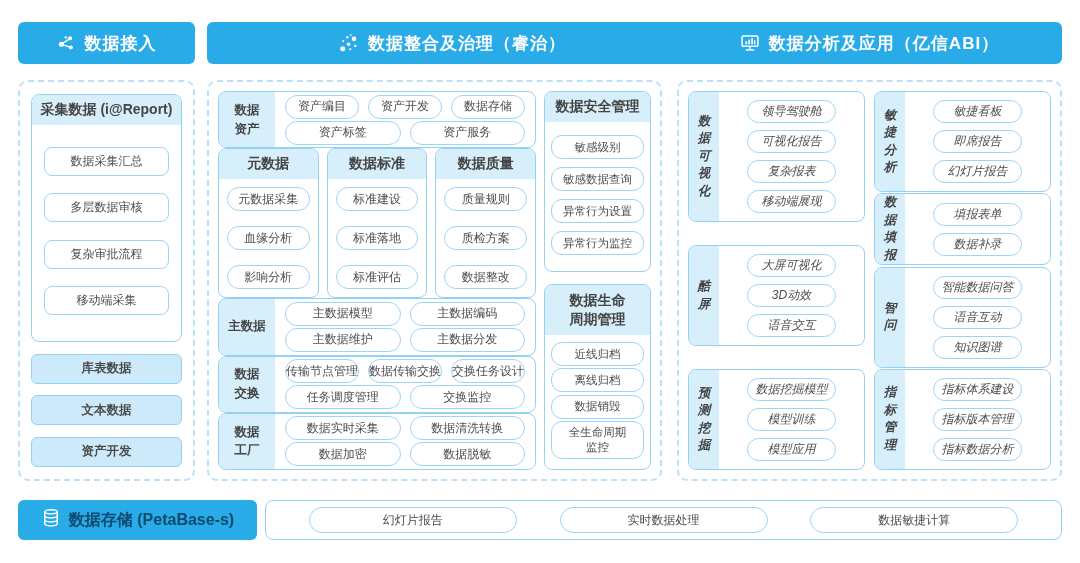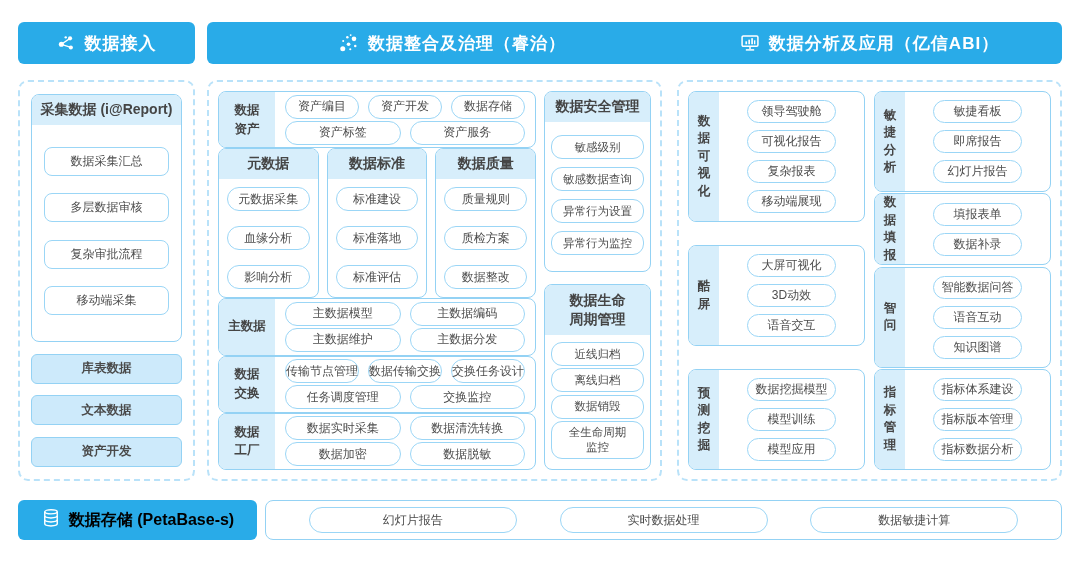--- a/index.html
+++ b/index.html
@@ -63,27 +63,27 @@
   .side-card .sbody{flex:1;display:flex;flex-direction:column;justify-content:space-evenly;
                     padding:5px 6px 8px;}
   .side-card .pill{font-size:11.5px;border-radius:11px;}
   #sec-card{height:181px;}
   #life-card{flex:1;}
   .wrap4{display:inline-block;max-width:4.6em;line-height:1.35;}
   .pill.multi{height:auto;padding:3px 2px;white-space:normal;}
   .pill.multi span{display:inline-block;max-width:5.4em;line-height:1.3;}
 
   
-  .ana-col{flex:1;display:flex;flex-direction:column;justify-content:space-between;}
+  .ana-col{flex:1;display:flex;flex-direction:column;justify-content:space-between;font-style:italic;}
   .ana-col .grid{gap:7px;padding:8px 28px;}
   .ana-col .pill{height:23px;}
 
   
   #storage-hdr{position:absolute;left:18px;top:500px;width:239px;height:40px;background:#29abe8;
-               border-radius:6px;color:#000000;font-weight:bold;font-size:16px;display:flex;
+               border-radius:6px;color:#0c4a6e;font-weight:bold;font-size:16px;display:flex;
                align-items:center;justify-content:center;gap:8px;}
   #storage-body{position:absolute;left:265px;top:500px;width:797px;height:40px;
                 border:1px solid #94d2f4;border-radius:8px;box-sizing:border-box;
                 display:flex;align-items:center;justify-content:space-evenly;}
   #storage-body .pill{width:208px;height:26px;flex:none;}
 </style>
 </head>
 <body>
 
 <div class="page">

